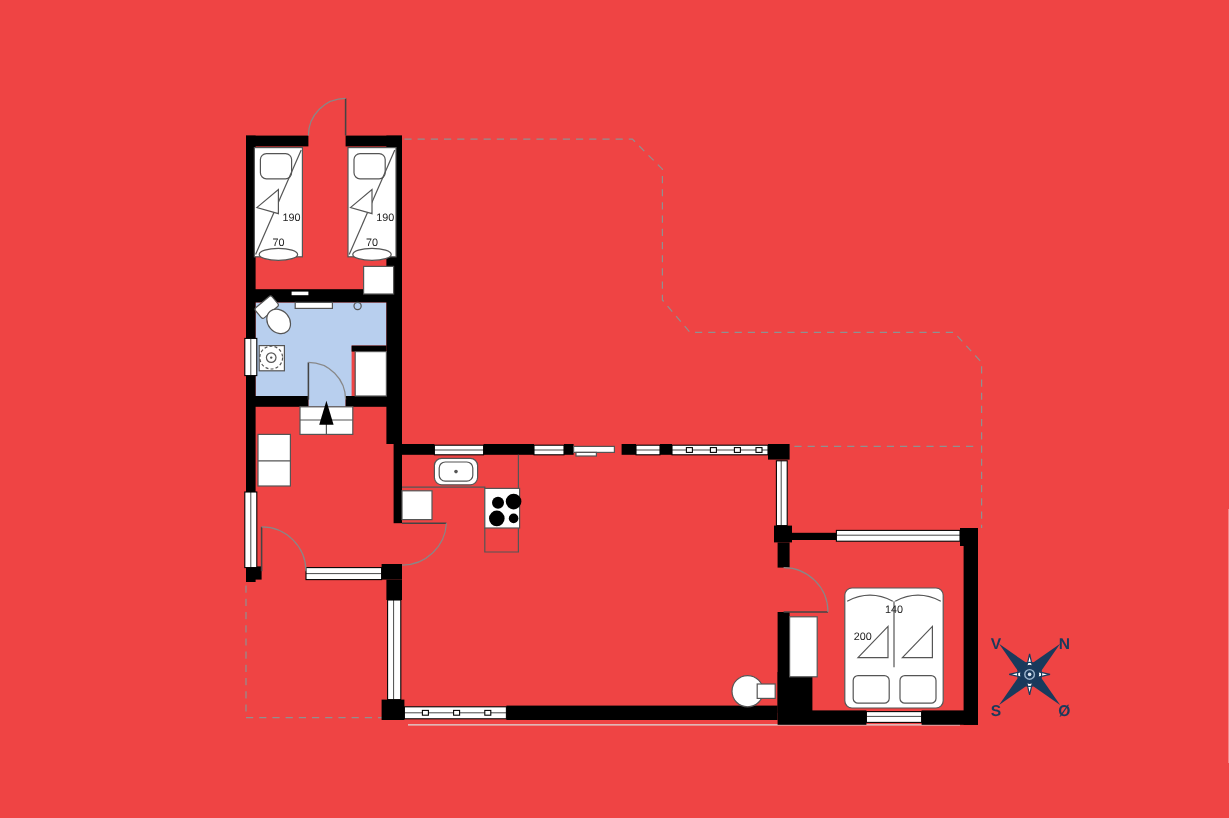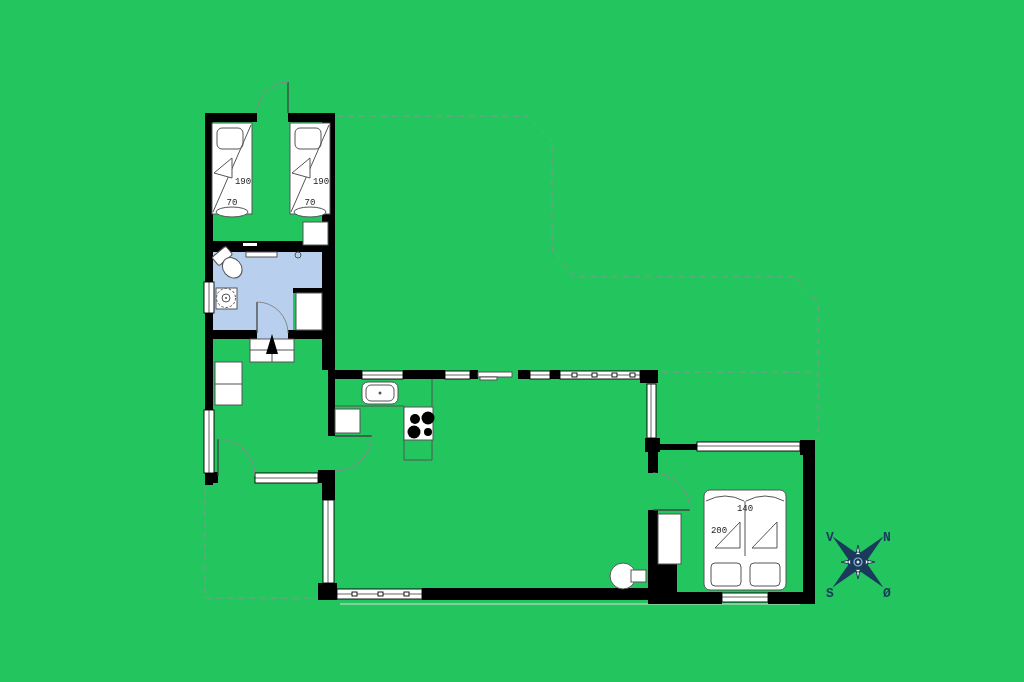--- a/index.html
+++ b/index.html
@@ -1,17 +1,17 @@
 <!DOCTYPE html>
 <html><head>
 <meta charset="utf-8">
 <style>
   html,body{margin:0;padding:0;background:#ffffff;}
-  #stage{position:relative;width:1024px;height:682px;background:#22c55e;overflow:hidden;
-         font-family:Liberation Mono, monospace;}
+  #stage{position:relative;width:1024px;height:682px;background:#ef4444;overflow:hidden;
+         font-family:Liberation Sans, sans-serif;}
   svg{position:absolute;left:0;top:0;}
   .wall{fill:#000;}
   .win{fill:#fff;stroke:#000;stroke-width:0.9;}
   .winline{stroke:#000;stroke-width:0.6;}
   .furn{fill:#fff;stroke:#555;stroke-width:1;}
   .thin{fill:none;stroke:#555;stroke-width:1;}
   .arc{fill:none;stroke:#888;stroke-width:1;}
   .leaf{stroke:#444;stroke-width:1.3;}
   .dash{fill:none;stroke:#909090;stroke-width:1;stroke-dasharray:6 5;}
   .dim{font-size:9px;fill:#222;}

